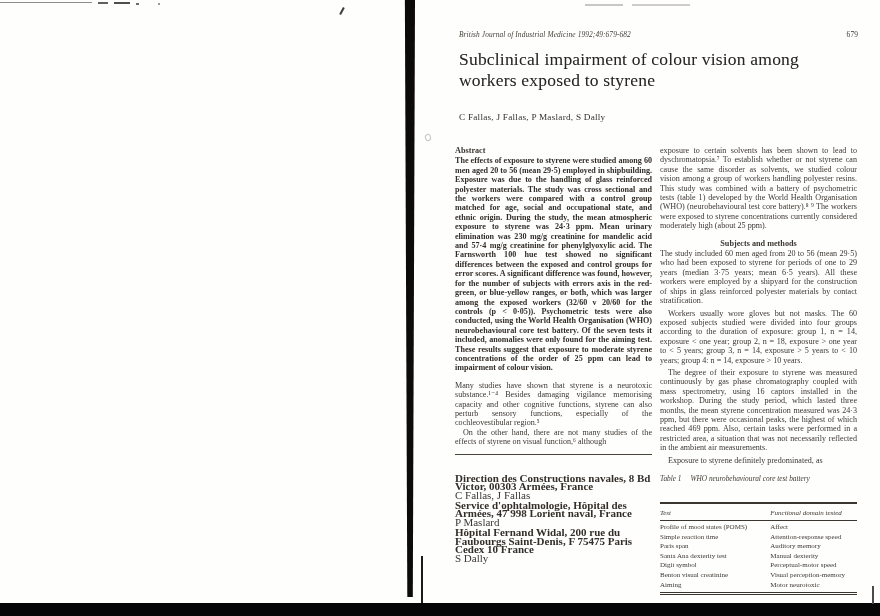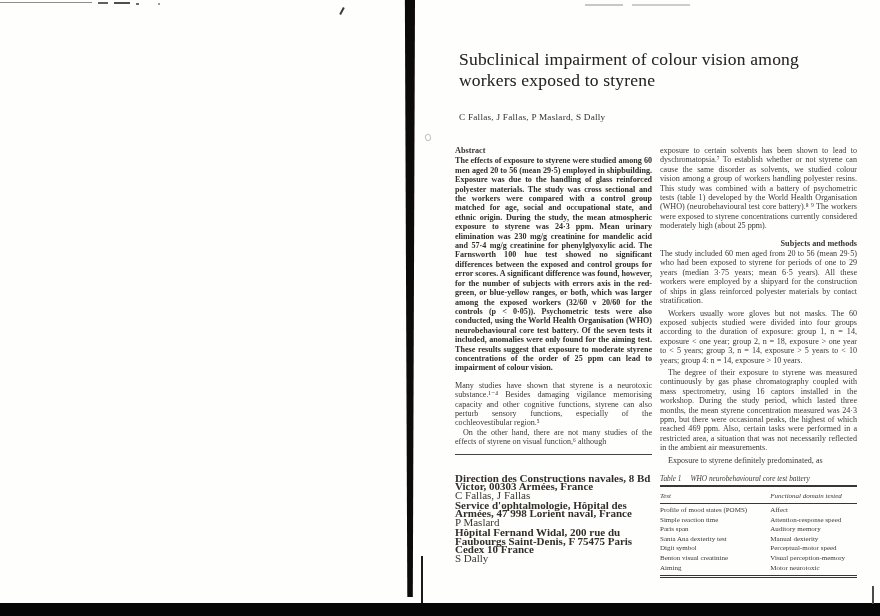--- a/index.html
+++ b/index.html
@@ -55,24 +55,24 @@
   .sec-head{font-weight:700;font-size:8.2px;margin:0 0 1px;text-align:left;}
   .abs-body{font-weight:700;color:#322d27;}
   .intro-gap{margin-top:8px !important;}
   .indent{text-indent:8px;}
   
   .affil-block{margin-top:7px;border-top:1px solid #474339;padding-top:19px;
     font-size:11px;line-height:8.7px;text-align:left;}
   .affil-addr{font-weight:700;color:#332e28;}
   .affil-names{font-weight:400;margin-bottom:1px !important;}
   
-  .methods-head{font-weight:700;font-size:8.2px;margin:8px 0 1px;text-align:right;}
+  .methods-head{font-weight:700;font-size:8.2px;margin:8px 0 1px;text-align:center;}
   .rc-gap{margin-top:3px !important;}
   
-  .tbl-caption{font-style:italic;font-size:7.3px;margin:9px 0 2px;text-align:left;color:#403b33;}
+  .tbl-caption{font-style:italic;font-size:7.3px;margin:9px 0 19px;text-align:left;color:#403b33;}
   .tbl-caption .lbl{margin-right:9px;}
   table.who{
     width:100%;border-collapse:collapse;margin-top:1px;
     font-size:7px;line-height:8.6px;color:#3d3831;
     border-top:2px solid #3a352e;border-bottom:3px double #3a352e;
   }
   table.who th{
     font-style:italic;font-weight:400;text-align:left;
     padding:5px 0 2px;border-bottom:1px solid #3a352e;
   }
@@ -93,20 +93,24 @@
 <div class="artifact dash d3"></div>
 <div class="artifact dash d4"></div>
 <div class="artifact dash d5"></div>
 <div class="artifact dash d6"></div>
 <div class="artifact dash d7"></div>
 <div class="artifact tick-mark"></div>
 <div class="artifact smudge"></div>
 
 <div class="page">
 
+  <div class="running-head">
+    <span class="journal">British Journal of Industrial Medicine 1992;49:679-682</span>
+    <span class="pagenum">679</span>
+  </div>
 
   <h1 class="article-title">Subclinical impairment of colour vision among workers exposed to styrene</h1>
 
   <div class="authors-line">C Fallas, J Fallas, P Maslard, S Dally</div>
 
   <div class="cols">
 
     <div class="col">
       <div class="sec-head">Abstract</div>
       <p class="abs-body">The effects of exposure to styrene were studied among 60 men aged 20 to 56 (mean 29·5) employed in shipbuilding. Exposure was due to the handling of glass reinforced polyester materials. The study was cross sectional and the workers were compared with a control group matched for age, social and occupational state, and ethnic origin. During the study, the mean atmospheric exposure to styrene was 24·3 ppm. Mean urinary elimination was 230 mg/g creatinine for mandelic acid and 57·4 mg/g creatinine for phenylglyoxylic acid. The Farnsworth 100 hue test showed no significant differences between the exposed and control groups for error scores. A significant difference was found, however, for the number of subjects with errors axis in the red-green, or blue-yellow ranges, or both, which was larger among the exposed workers (32/60 v 20/60 for the controls (p &lt; 0·05)). Psychometric tests were also conducted, using the World Health Organisation (WHO) neurobehavioural core test battery. Of the seven tests it included, anomalies were only found for the aiming test. These results suggest that exposure to moderate styrene concentrations of the order of 25 ppm can lead to impairment of colour vision.</p>

